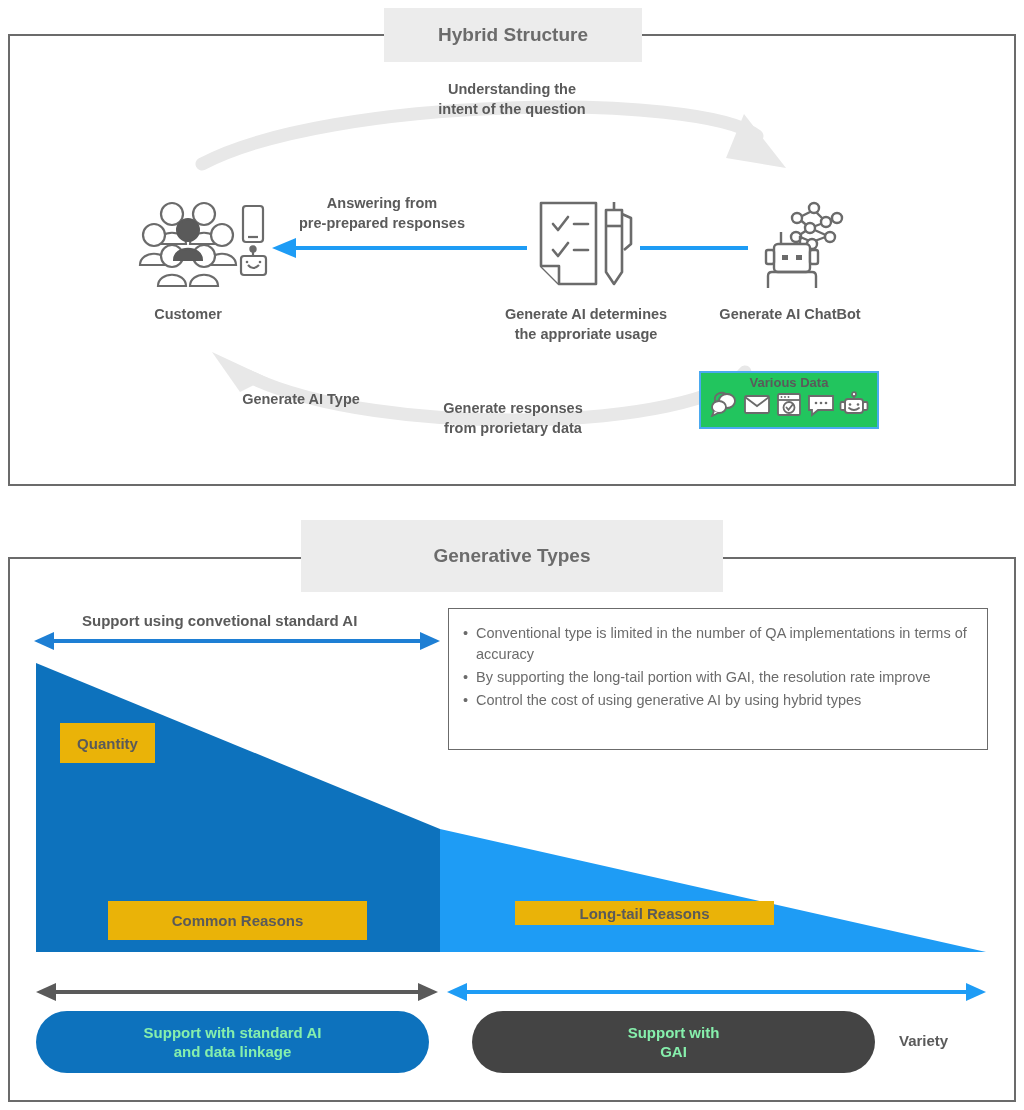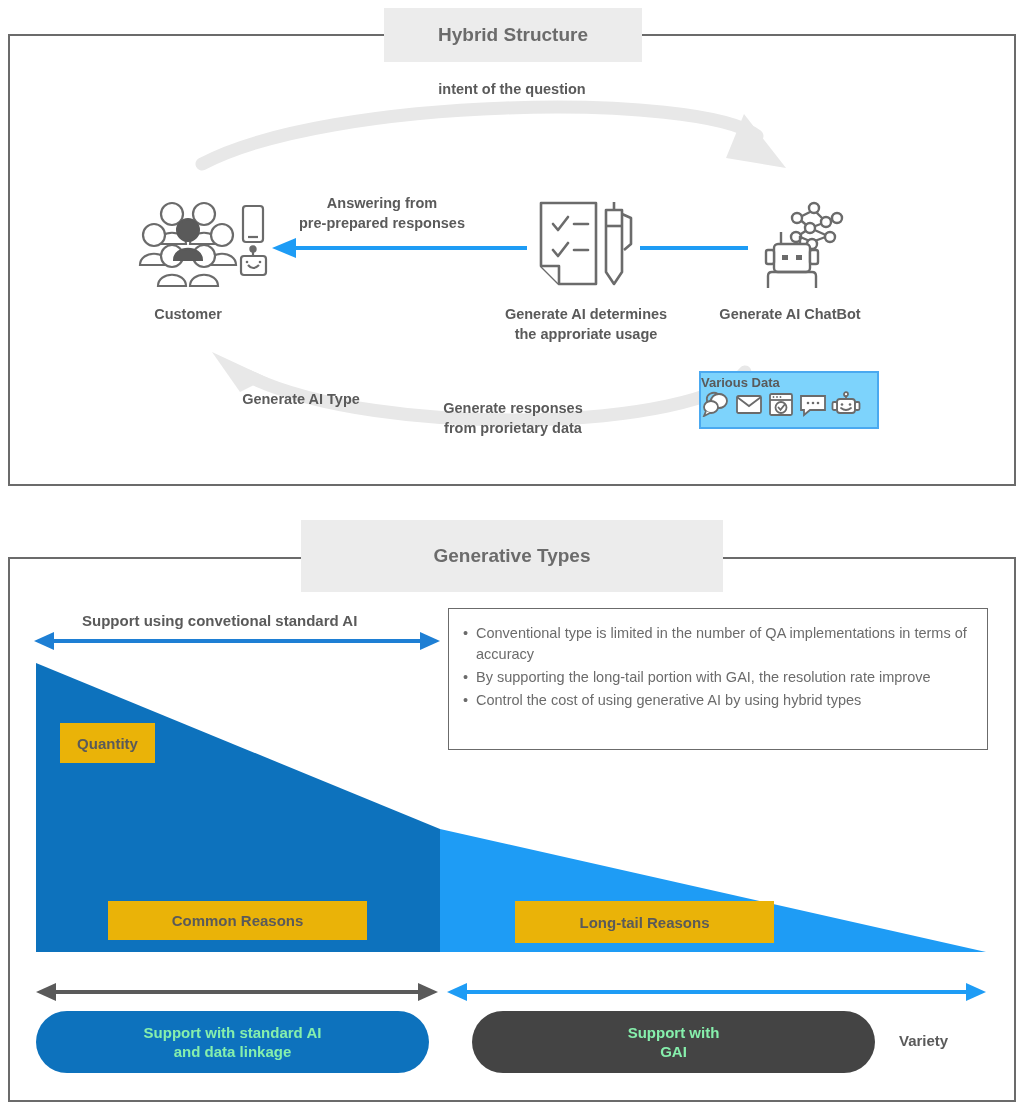--- a/index.html
+++ b/index.html
@@ -60,24 +60,24 @@
     z-index: 4;
   }
 
   .svg-layer { position: absolute; left: 0; top: 0; overflow: visible; }
 
   
   #various-data-box {
     position: absolute;
     left: 699px; top: 371px; width: 180px; height: 58px;
     border: 2px solid #4aa9f0;
-    background: #7dd3fc;
+    background: #22c55e;
     box-sizing: border-box;
     z-index: 6;
-    display: flex; flex-direction: column; 
+    display: flex; flex-direction: column; align-items: center;
     padding-top: 3px;
   }
   #various-data-box .vd-title {
     font-size: 13px; font-weight: bold; color: #5a5a5a; line-height: 1.1;
   }
   #various-data-box .vd-icons {
     display: flex; gap: 3px; margin-top: 1px;
   }
 
   
@@ -117,21 +117,21 @@
   }
   .tri-tag {
     position: absolute;
     background: #eab308;
     display: flex; align-items: center; justify-content: center;
     font-weight: bold; font-size: 15px; color: #5a5a5a;
     z-index: 7;
   }
   #tag-quantity { left: 60px; top: 723px; width: 95px; height: 40px; }
   #tag-common   { left: 108px; top: 901px; width: 259px; height: 39px; }
-  #tag-longtail { left: 515px; top: 901px; width: 259px; height: 42px; }
+  #tag-longtail { left: 515px; top: 901px; width: 259px; height: 24px; }
 
   .pill {
     position: absolute;
     border-radius: 999px;
     display: flex; align-items: center; justify-content: center;
     color: #86efac; font-weight: bold; font-size: 15px;
     text-align: center; line-height: 1.3;
     z-index: 6;
   }
   #pill-standard { left: 36px; top: 1011px; width: 393px; height: 62px; background: #0d72bd; }
@@ -163,20 +163,21 @@
 
   <g>
     <line x1="527" y1="248" x2="288" y2="248" stroke="#1e9cf5" stroke-width="4"></line>
     <polygon points="272,248 296,238 296,258" fill="#1e9cf5"></polygon>
   </g>
 
   <line x1="640" y1="248" x2="748" y2="248" stroke="#1e9cf5" stroke-width="4"></line>
 </svg>
 
 <div class="arc-label" style="left:392px; top:80px; width:240px;">
+  <div>Understanding the</div>
   <div>intent of the question</div>
 </div>
 
 <div class="arc-label" style="left:268px; top:194px; width:228px;">
   <div>Answering from</div>
   <div>pre-prepared responses</div>
 </div>
 
 <div class="arc-label" style="left:226px; top:390px; width:150px; text-align:center;">Generate AI Type</div>
 

